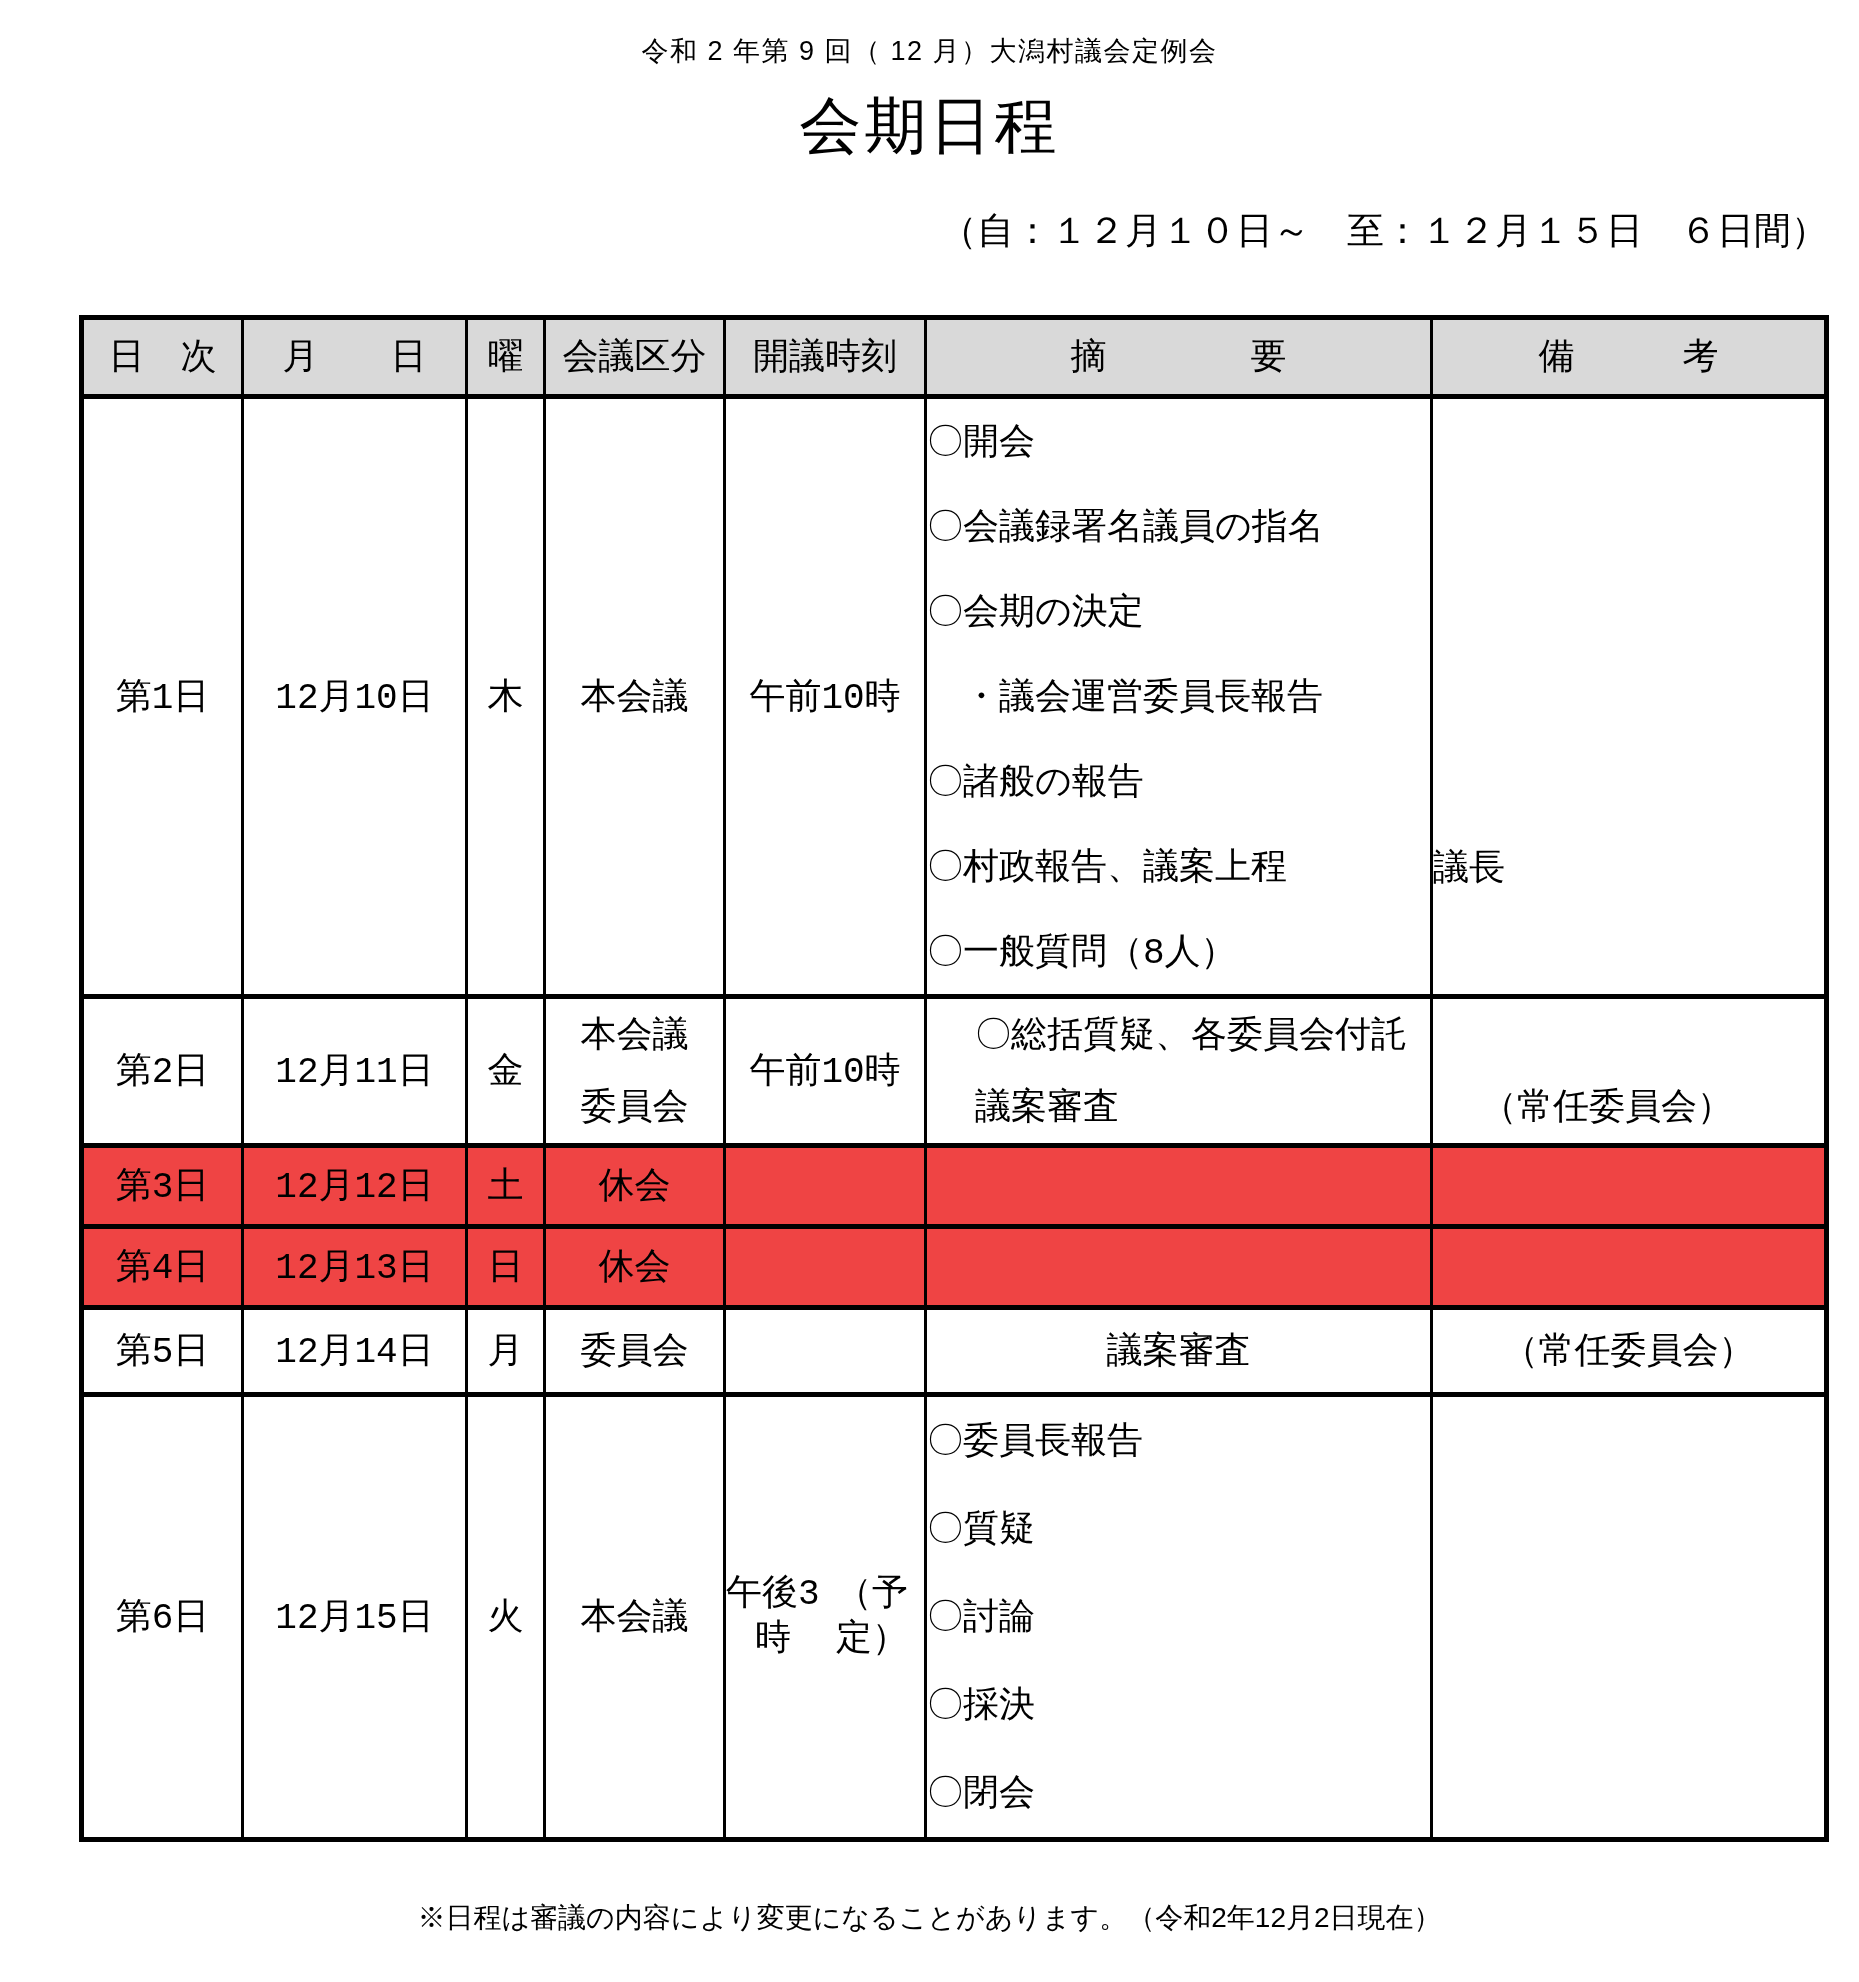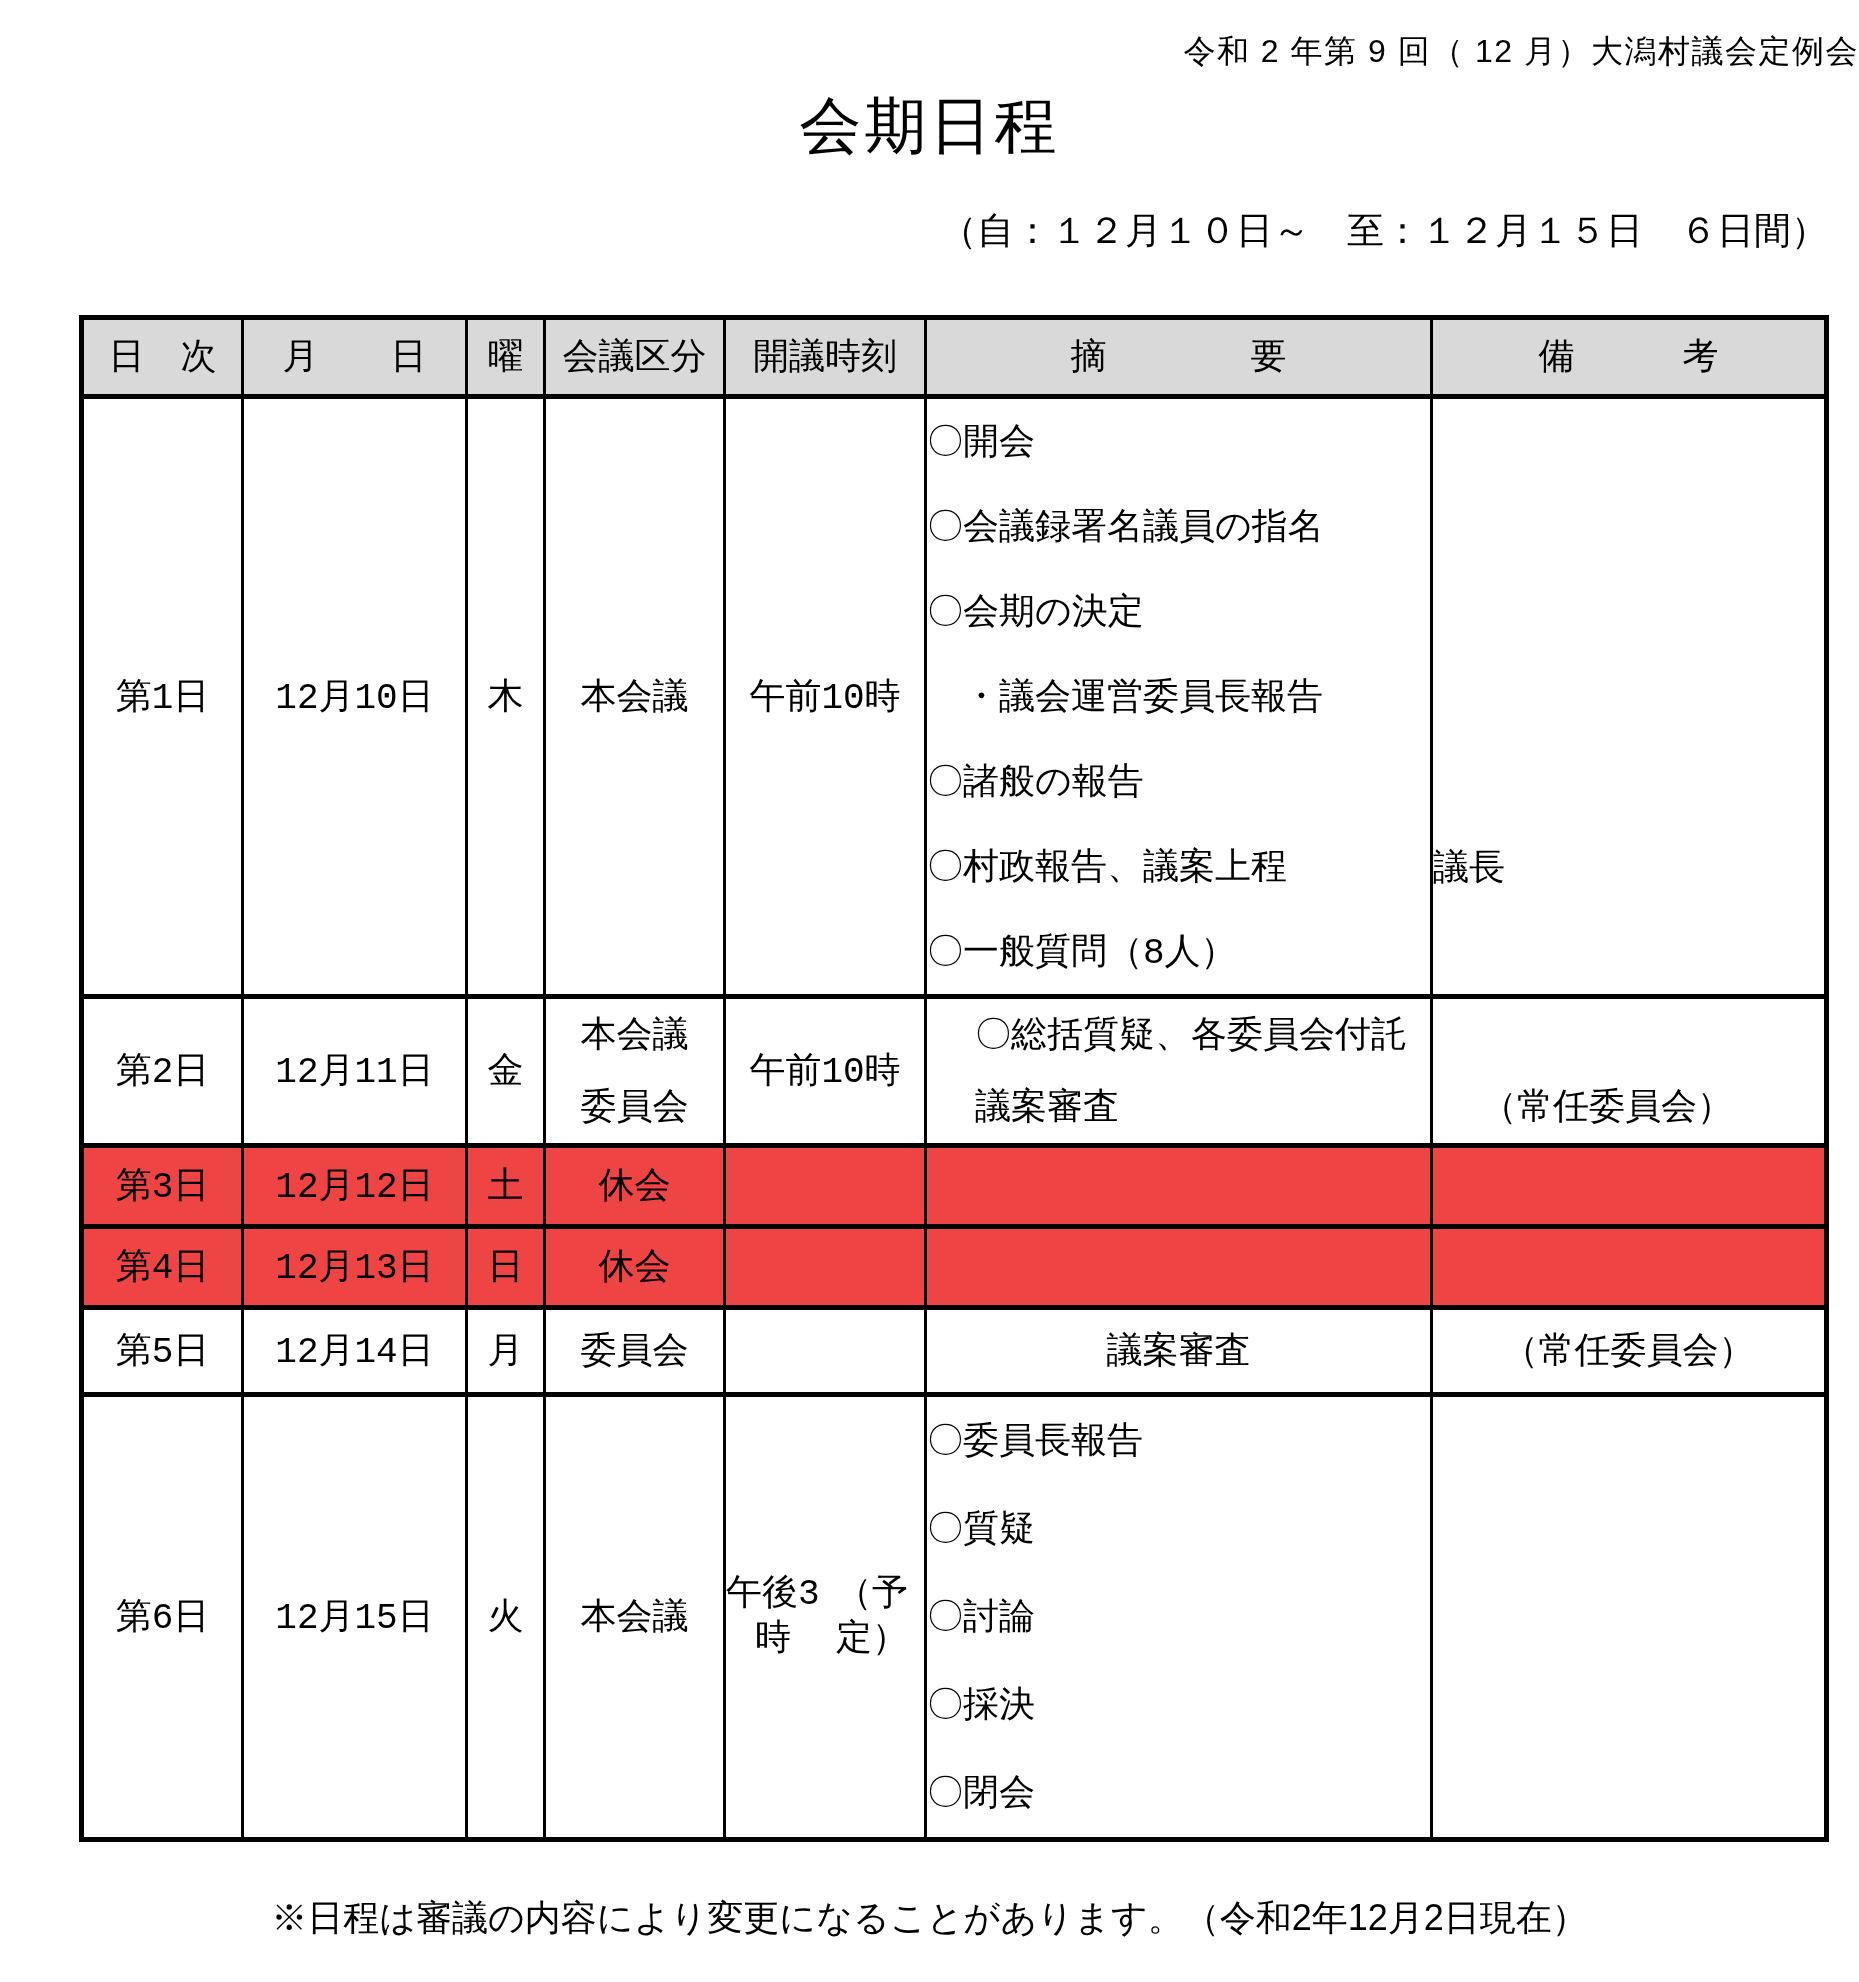--- a/index.html
+++ b/index.html
@@ -14,22 +14,22 @@
     font-family: "Liberation Sans", sans-serif;
     overflow: hidden;
   }
   .page {
     position: relative;
     width: 1859px;
     height: 1983px;
   }
   .title1 {
     padding-top: 26px;
-    text-align: right;
-    font-size: 32px;
+    text-align: center;
+    font-size: 27px;
     line-height: 51px;
     letter-spacing: 1.5px;
   }
   .title2 {
     margin-top: 7.7px;
     text-align: center;
     font-size: 62px;
     line-height: 81px;
     letter-spacing: 3.1px;
   }
@@ -115,21 +115,21 @@
   .stack {
     display: flex;
     justify-content: center;
     align-items: center;
     line-height: 45px;
   }
 
   .footnote {
     margin-top: 50px;
     text-align: center;
-    font-size: 36px;
+    font-size: 28px;
     line-height: 51px;
   }
 </style>
 </head>
 <body>
 
 <div class="page">
 
   <div class="title1">令和 2 年第 9 回（ 12 月）大潟村議会定例会</div>
   <div class="title2">会期日程</div>

